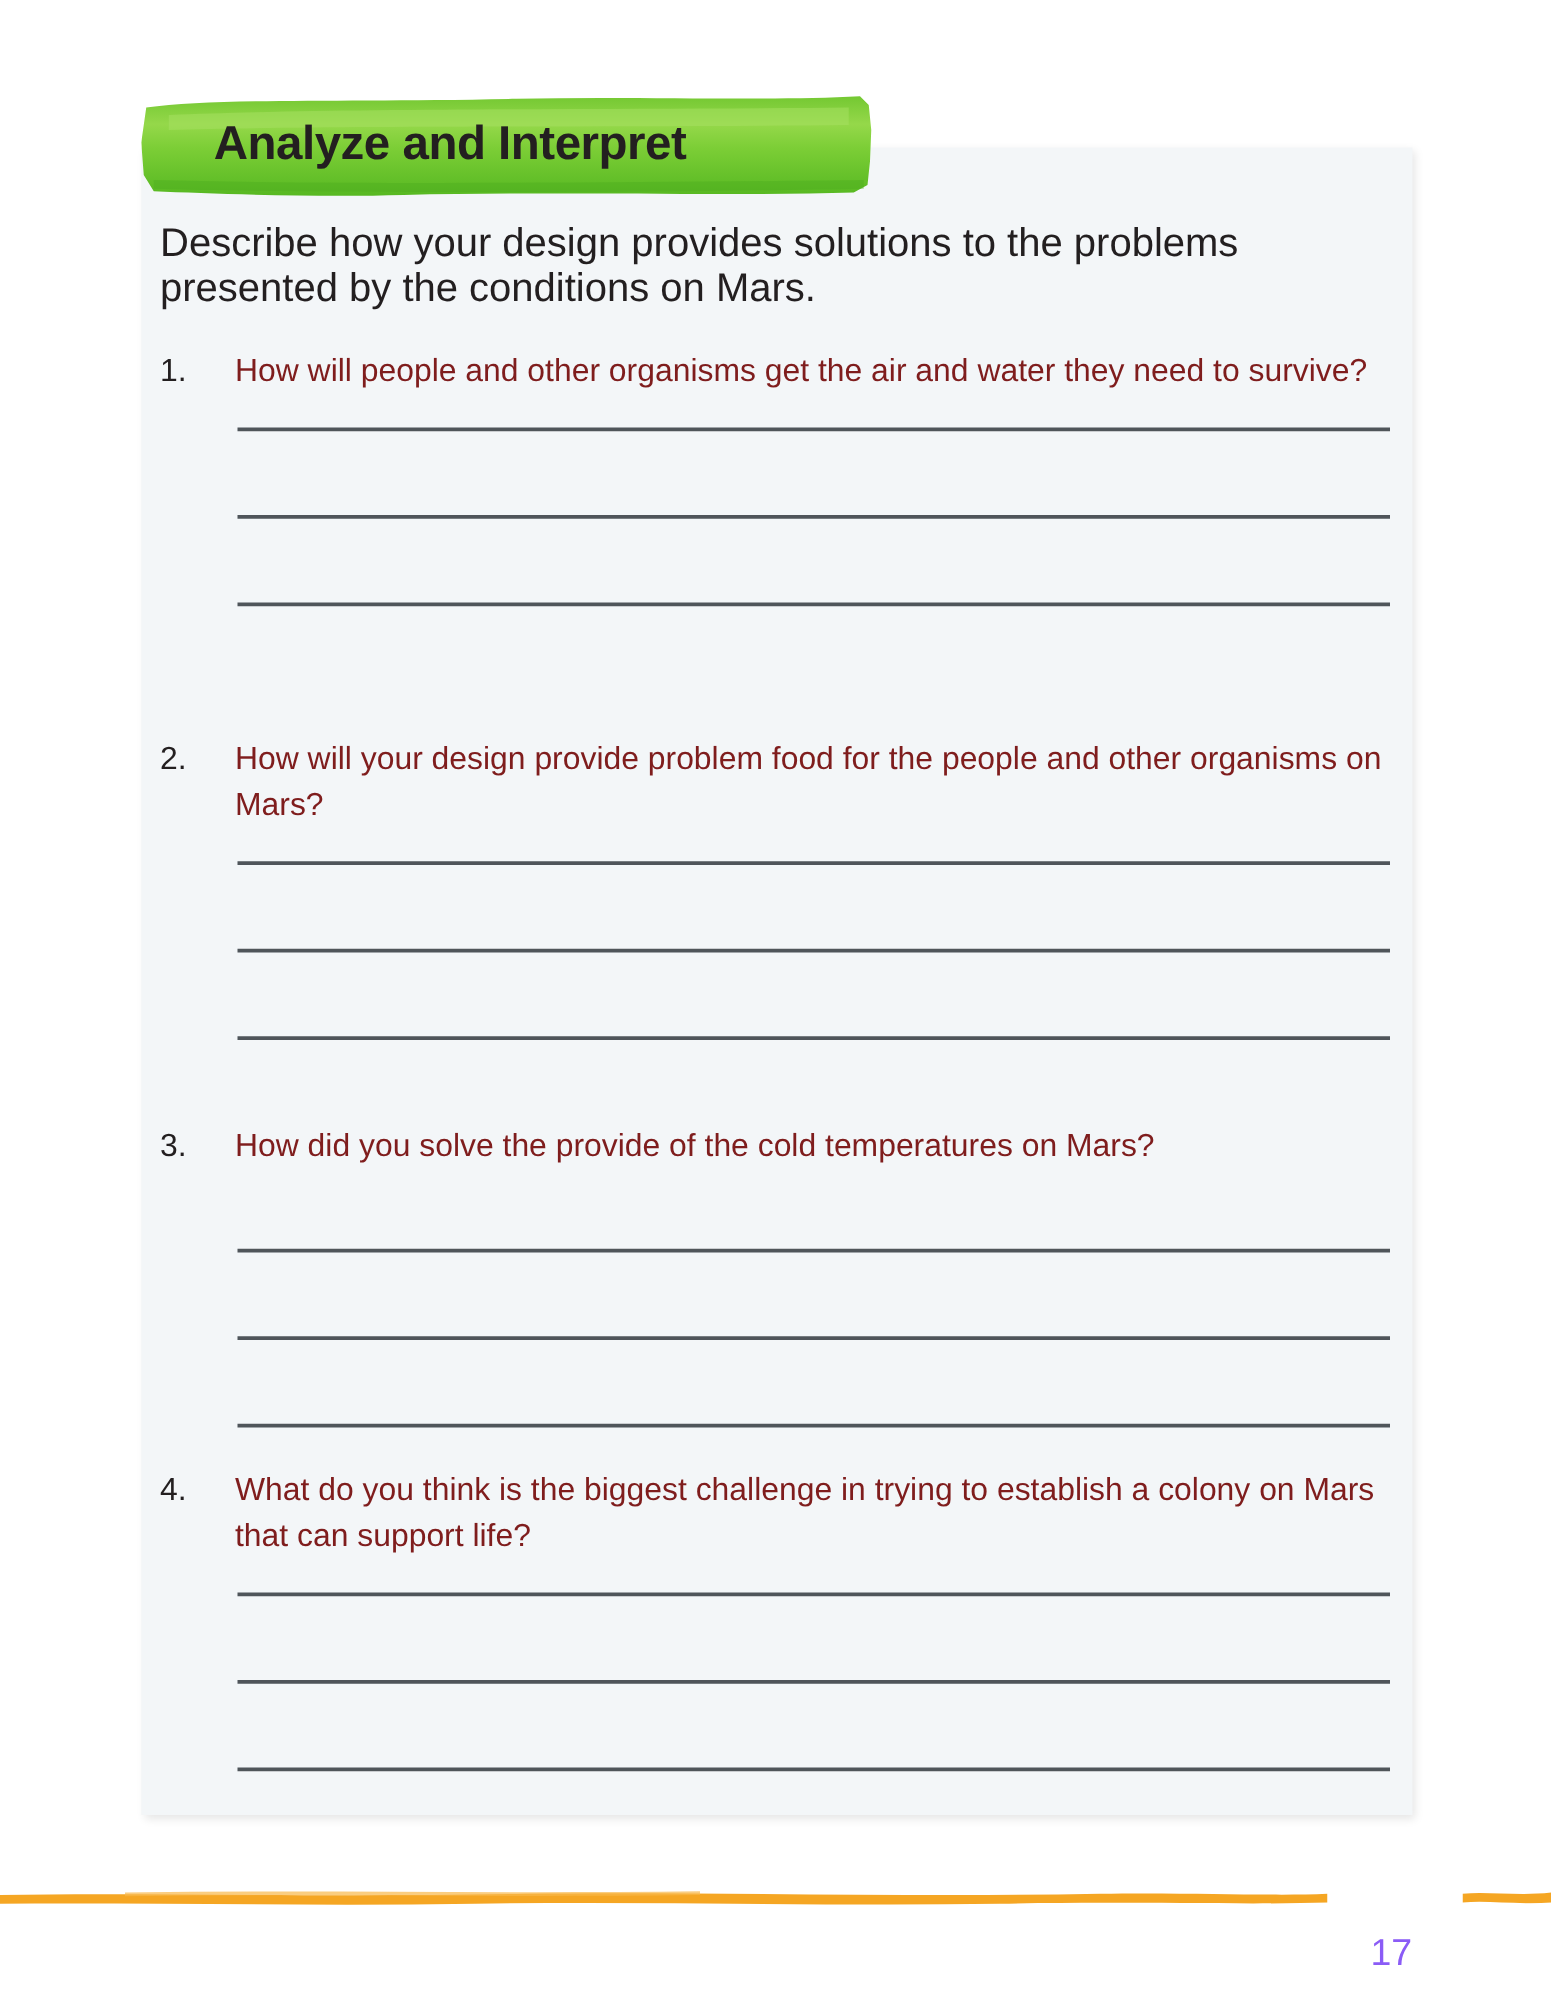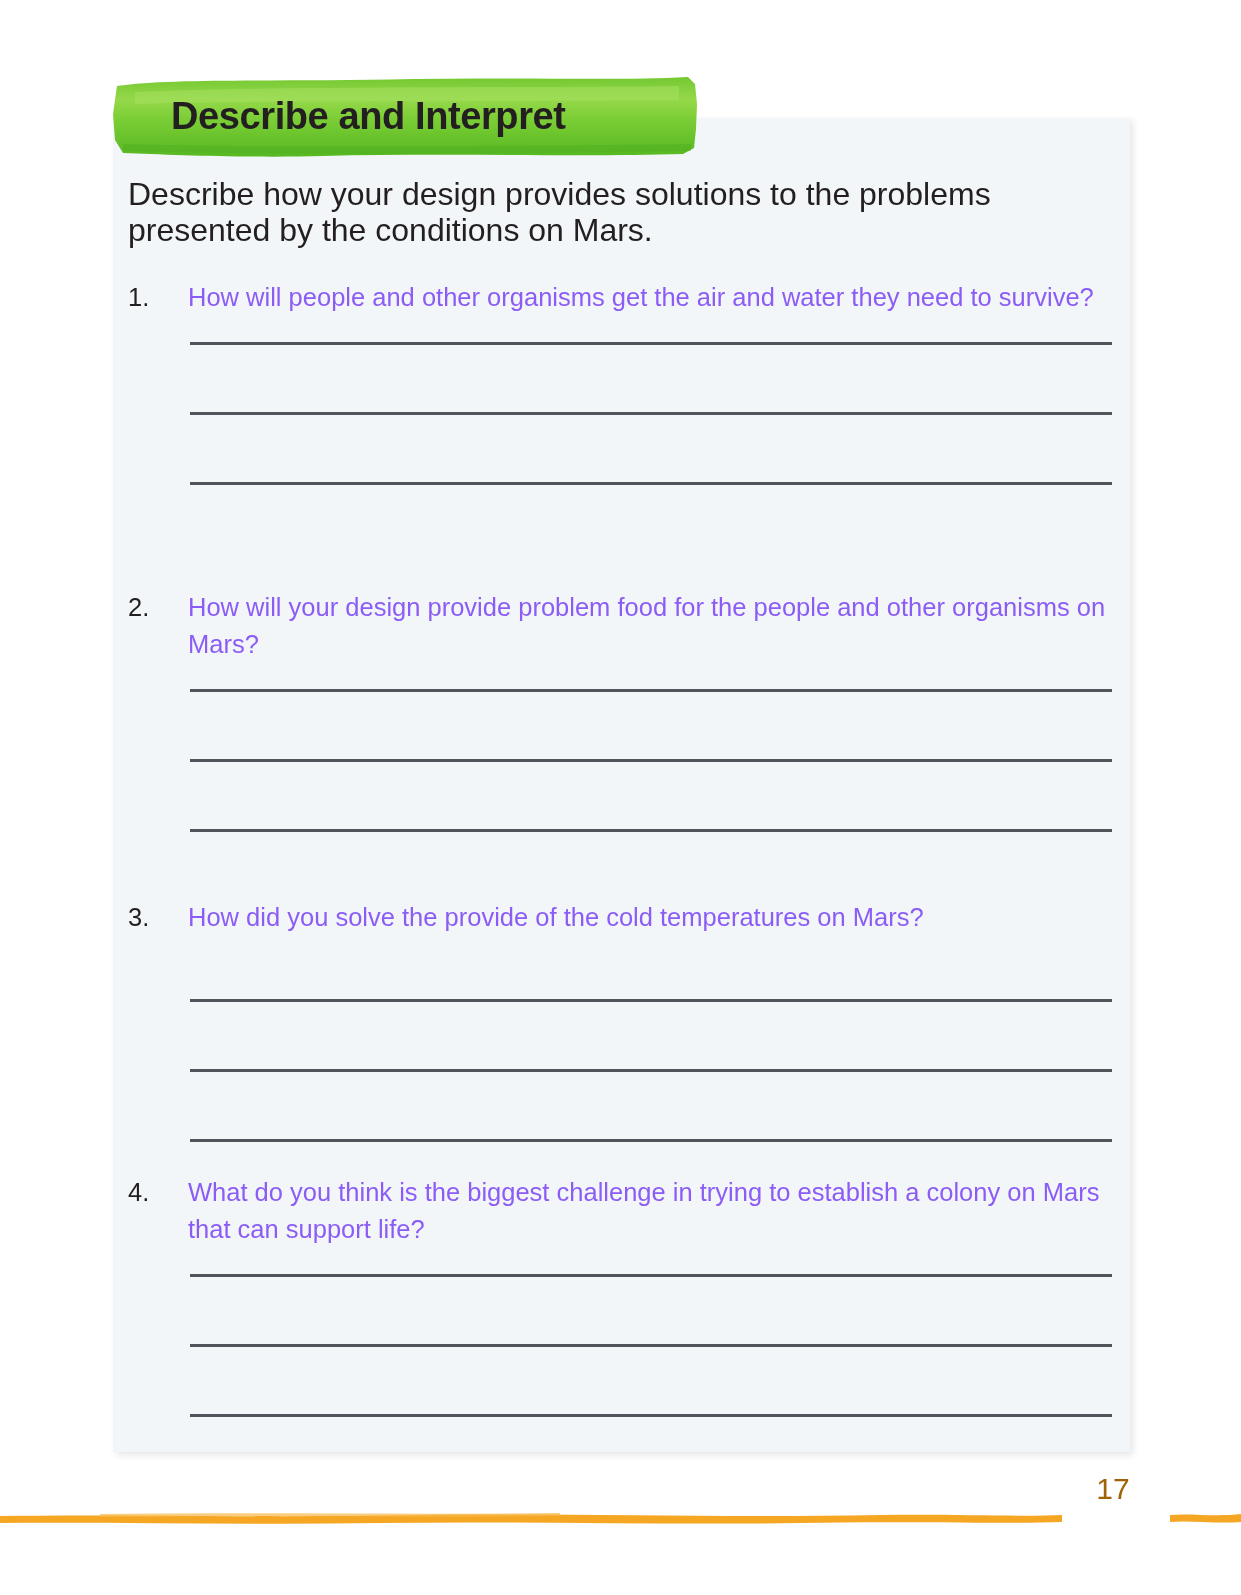--- a/index.html
+++ b/index.html
@@ -80,21 +80,21 @@
     width: 60px;
     flex: 0 0 60px;
     font-size: 25.5px;
     line-height: 37px;
     color: #231f20;
   }
   .q-text {
     flex: 1 1 auto;
     font-size: 25.5px;
     line-height: 37px;
-    color: #8b5cf6;
+    color: #7f1d1d;
   }
   .answer-lines {
     margin-left: 62px;
     margin-top: 26px;
   }
   .answer-line {
     height: 0;
     border-top: 3px solid #4f555a;
     width: 922px;
     margin-bottom: 67px;
@@ -116,25 +116,25 @@
     position: absolute;
     left: 1170px;
     top: 1512px;
     width: 71px;
     height: 11px;
     z-index: 2;
   }
   .page-number {
     position: absolute;
     left: 1073px;
-    top: 1472px;
+    top: 1546px;
     width: 80px;
     text-align: center;
     font-size: 30px;
-    color: #a16207;
+    color: #8b5cf6;
     z-index: 4;
   }
 </style>
 </head>
 <body>
 
 <div class="worksheet-card"></div>
 
 <div class="header-block">
   <svg class="header-stroke" viewBox="0 0 588 84" preserveAspectRatio="none">
@@ -146,21 +146,21 @@
         <stop offset="100%" stop-color="#57b822"></stop>
       </linearGradient>
     </defs>
     <path d="M4,12 C60,4 160,8 300,5 C400,3 500,7 575,3
              L582,10 L584,30 L583,55 L581,74 L570,80
              C470,83 330,79 210,82 C140,84 60,81 10,79
              L2,66 L0,40 Z" fill="url(#gg)"></path>
     <path d="M22,18 C160,12 400,14 566,12 L566,26 C400,28 160,26 22,30 Z" fill="#a6e060" opacity="0.55"></path>
     <path d="M10,70 C150,74 420,72 578,70 L578,77 C420,80 150,81 10,77 Z" fill="#4eac1e" opacity="0.45"></path>
   </svg>
-  <div class="header-title">Describe and Interpret</div>
+  <div class="header-title">Analyze and Interpret</div>
 </div>
 
 <div class="intro">Describe how your design provides solutions to the problems presented by the conditions on Mars.</div>
 
 <div class="question-block" style="top:279px;">
   <div class="q-row">
     <div class="q-number">1.</div>
     <div class="q-text">How will people and other organisms get the air and water they need to survive?</div>
   </div>
   <div class="answer-lines">

